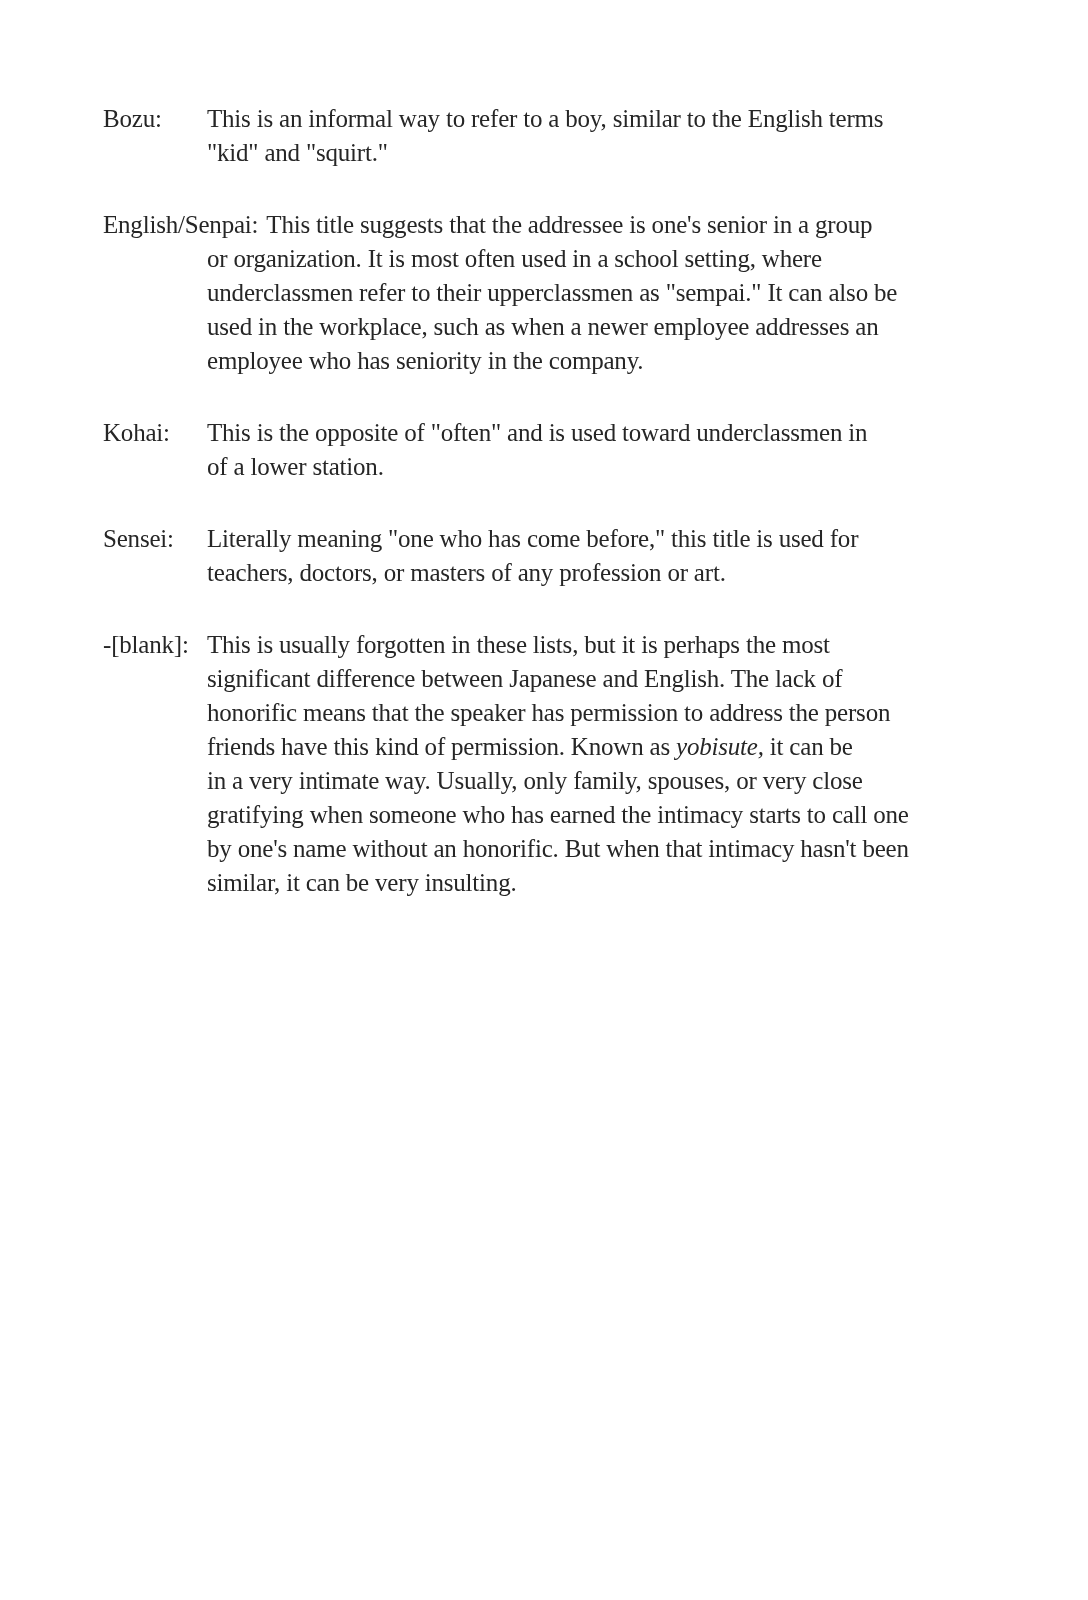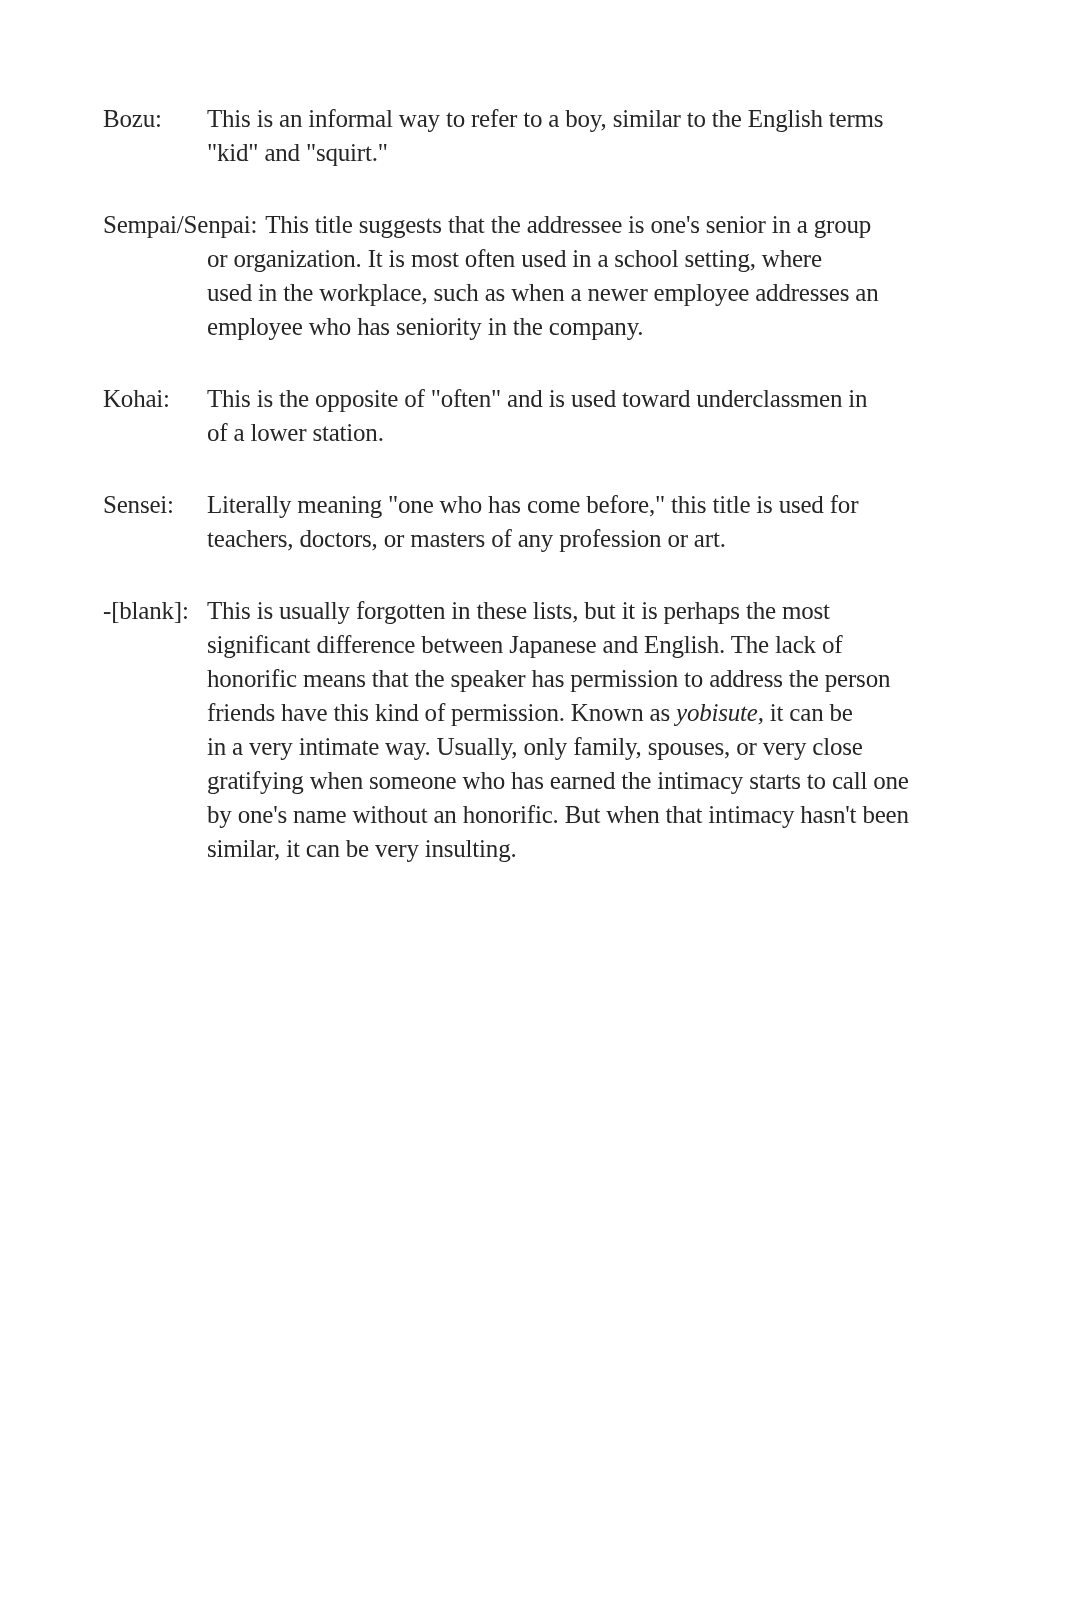--- a/index.html
+++ b/index.html
@@ -49,22 +49,23 @@
 <body>
 
 <div class="page">
 
   <section class="entry">
     <p class="line first"><span class="term">Bozu:</span><span>This is an informal way to refer to a boy, similar to the English terms</span></p>
     <p class="line">"kid" and "squirt."</p>
   </section>
 
   <section class="entry">
-    <p class="line first"><span class="term">Sempai/Senpai:</span><span>This title suggests that the addressee is one's senior in a group</span></p>
+    <p class="line first"><span class="term">English/Senpai:</span><span>This title suggests that the addressee is one's senior in a group</span></p>
     <p class="line">or organization. It is most often used in a school setting, where</p>
+    <p class="line">underclassmen refer to their upperclassmen as "sempai." It can also be</p>
     <p class="line">used in the workplace, such as when a newer employee addresses an</p>
     <p class="line">employee who has seniority in the company.</p>
   </section>
 
   <section class="entry">
     <p class="line first"><span class="term">Kohai:</span><span>This is the opposite of "often" and is used toward underclassmen in</span></p>
     <p class="line">of a lower station.</p>
   </section>
 
   <section class="entry">

